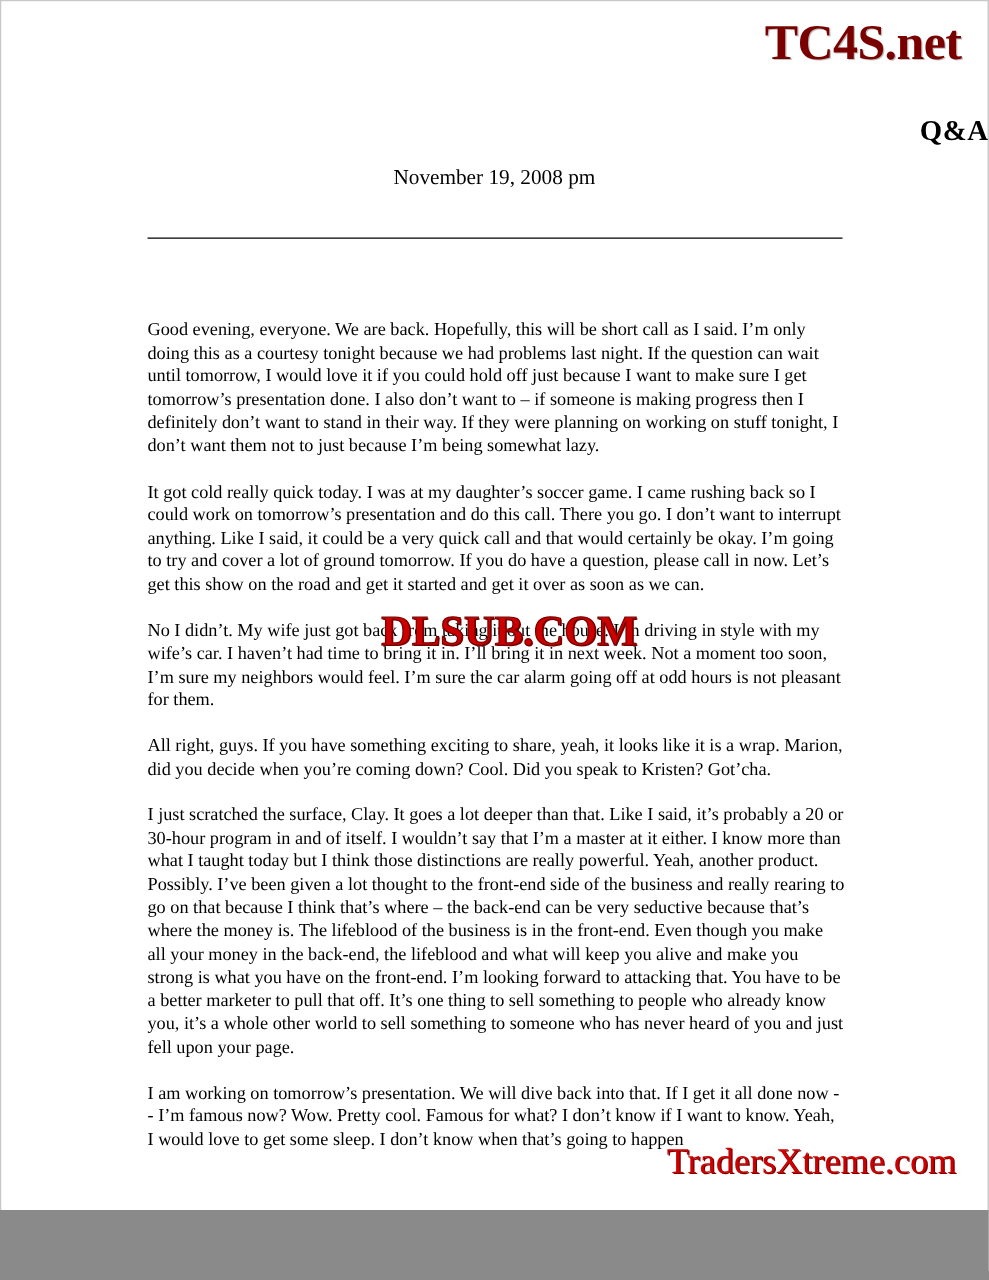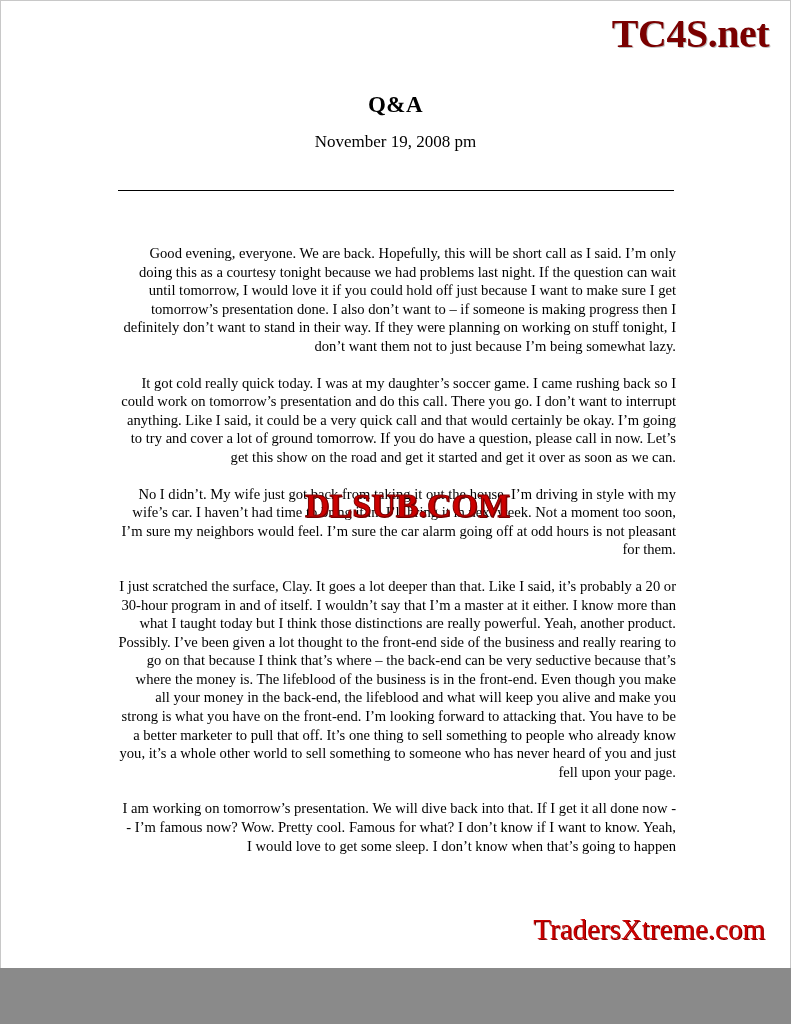--- a/index.html
+++ b/index.html
@@ -40,21 +40,21 @@
     text-shadow: 1px 1px 0 rgba(0,0,0,0.25);
     white-space: nowrap;
   }
 
   
   .doc-title {
     position: absolute;
     left: 0;
     top: 92px;
     width: 791px;
-    text-align: center;
+    text-align: right;
     font-size: 23px;
     font-weight: bold;
     letter-spacing: 0.5px;
   }
   .doc-date {
     position: absolute;
     left: 0;
     top: 132px;
     width: 791px;
     text-align: center;
@@ -67,25 +67,25 @@
     top: 190px;
     width: 556px;
     height: 1px;
     background: #000000;
   }
 
   
   .body {
     position: absolute;
     left: 118px;
-    top: 244px;
+    top: 255px;
     width: 558px;
     font-size: 14.6px;
     line-height: 18.6px;
-    text-align: right;
+    text-align: left;
   }
   .body p {
     margin: 0 0 18px 0;
   }
 
   
   .brand-mid {
     position: absolute;
     left: 12px;
     top: 487px;
@@ -127,20 +127,21 @@
 
   <div class="doc-title">Q&amp;A</div>
   <div class="doc-date">November 19, 2008 pm</div>
 
   <div class="divider"></div>
 
   <div class="body">
     <p>Good evening, everyone. We are back. Hopefully, this will be short call as I said. I’m only doing this as a courtesy tonight because we had problems last night. If the question can wait until tomorrow, I would love it if you could hold off just because I want to make sure I get tomorrow’s presentation done. I also don’t want to – if someone is making progress then I definitely don’t want to stand in their way. If they were planning on working on stuff tonight, I don’t want them not to just because I’m being somewhat lazy.</p>
     <p>It got cold really quick today. I was at my daughter’s soccer game. I came rushing back so I could work on tomorrow’s presentation and do this call. There you go. I don’t want to interrupt anything. Like I said, it could be a very quick call and that would certainly be okay. I’m going to try and cover a lot of ground tomorrow. If you do have a question, please call in now. Let’s get this show on the road and get it started and get it over as soon as we can.</p>
     <p>No I didn’t. My wife just got back from taking it out the house. I’m driving in style with my wife’s car. I haven’t had time to bring it in. I’ll bring it in next week. Not a moment too soon, I’m sure my neighbors would feel. I’m sure the car alarm going off at odd hours is not pleasant for them.</p>
+    <p>All right, guys. If you have something exciting to share, yeah, it looks like it is a wrap. Marion, did you decide when you’re coming down? Cool. Did you speak to Kristen? Got’cha.</p>
     <p>I just scratched the surface, Clay. It goes a lot deeper than that. Like I said, it’s probably a 20 or 30-hour program in and of itself. I wouldn’t say that I’m a master at it either. I know more than what I taught today but I think those distinctions are really powerful. Yeah, another product. Possibly. I’ve been given a lot thought to the front-end side of the business and really rearing to go on that because I think that’s where – the back-end can be very seductive because that’s where the money is. The lifeblood of the business is in the front-end. Even though you make all your money in the back-end, the lifeblood and what will keep you alive and make you strong is what you have on the front-end. I’m looking forward to attacking that. You have to be a better marketer to pull that off. It’s one thing to sell something to people who already know you, it’s a whole other world to sell something to someone who has never heard of you and just fell upon your page.</p>
     <p>I am working on tomorrow’s presentation. We will dive back into that. If I get it all done now -- I’m famous now? Wow. Pretty cool. Famous for what? I don’t know if I want to know. Yeah, I would love to get some sleep. I don’t know when that’s going to happen</p>
   </div>
 
   <div class="brand-mid">
     <span>DLSUB.COM</span>
   </div>
 
   <div class="brand-bottom">TradersXtreme.com</div>
 </div>

